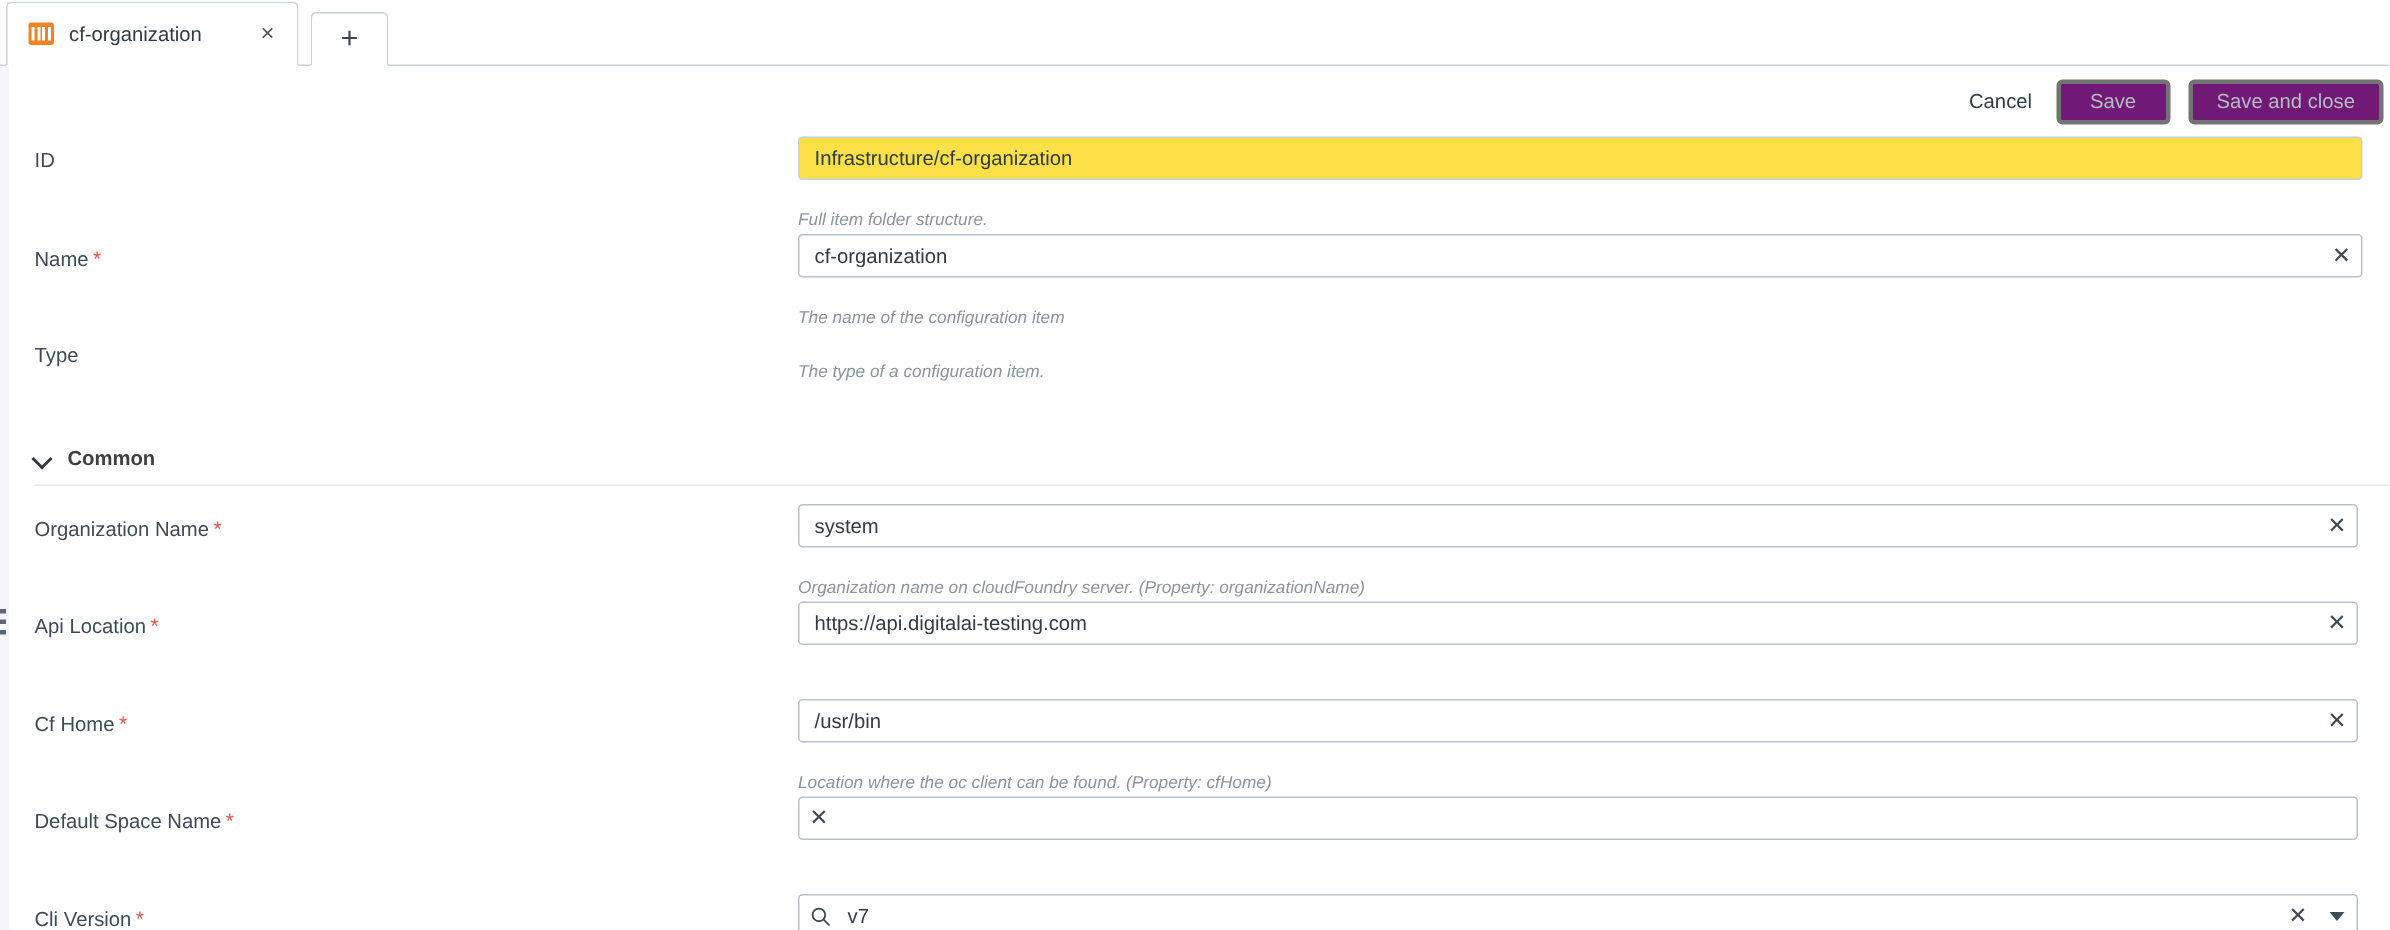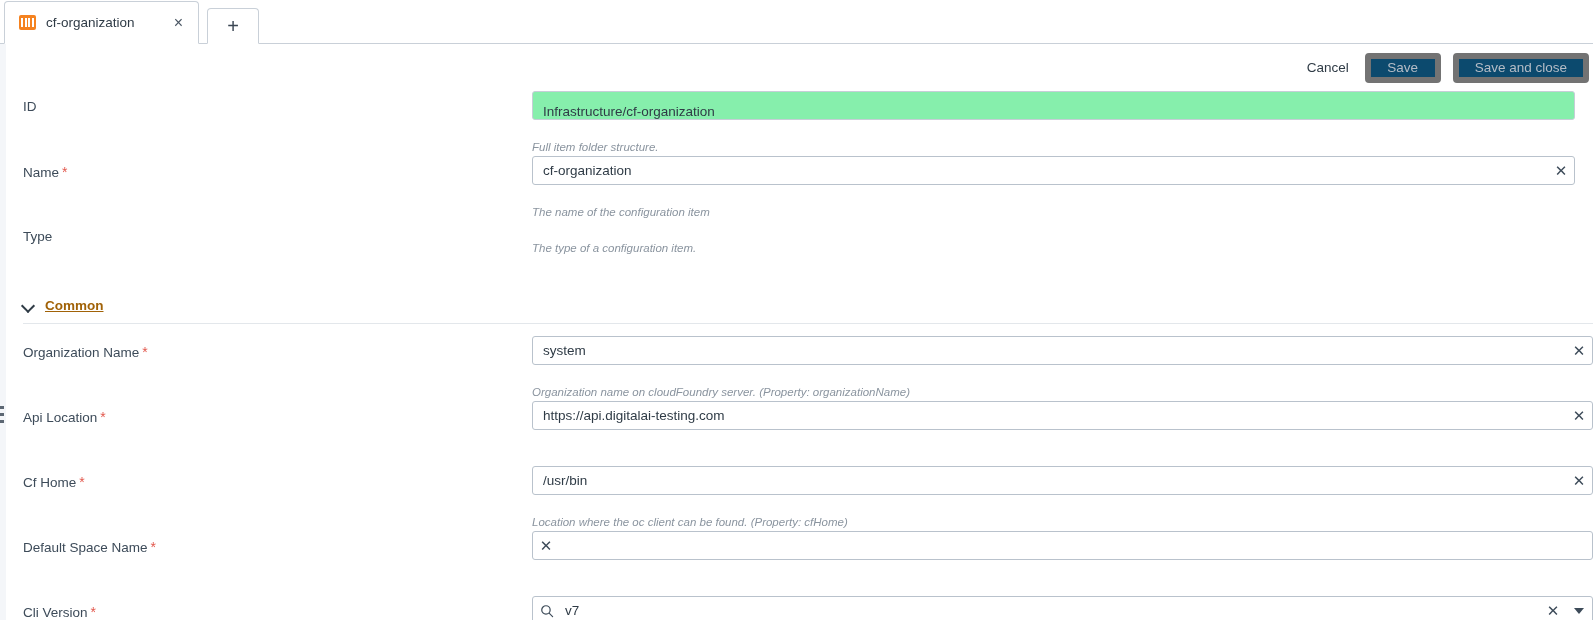--- a/index.html
+++ b/index.html
@@ -101,22 +101,22 @@
     color: #2f3b46;
     cursor: pointer;
     padding: 6px 4px;
     text-align: center;
   }
   .btn {
     min-width: 76px;
     height: 30px;
     padding: 0 16px;
     border-radius: 4px;
-    border: 6px solid #737373;
-    background: #0c4a6e;
+    border: 3px solid #737373;
+    background: #701a75;
     color: #b4bcc6;
     font-size: 13.5px;
     font-family: "Liberation Sans", sans-serif;
     display: flex;
     align-items: center;
     justify-content: center;
     cursor: default;
   }
 
   
@@ -136,36 +136,35 @@
     font-size: 13.5px;
     color: #3d4b59;
     padding-top: 8px;
     line-height: 1.2;
   }
   .req {
     color: #e2574c;
     margin-left: 3px;
     font-size: 14px;
   }
-  .ctrl { flex: 1 1 auto; }
+  .ctrl { flex: 1 1 auto; padding-right: 21px; }
   .ctrl.wide { padding-right: 18px; }
 
   .field {
     position: relative;
     height: 29px;
     border: 1px solid #b9c2cc;
     border-radius: 3px;
     background: #ffffff;
     display: flex;
     align-items: center;
   }
   .field.readonly {
-    background: #86efac;
+    background: #fde047;
     border-color: #c6ced7;
-    align-items: flex-end;
   }
   .field .val {
     flex: 1 1 auto;
     font-size: 13.5px;
     color: #2f3b46;
     padding: 0 10px;
     white-space: nowrap;
     overflow: hidden;
   }
   .field.has-search .val { padding-left: 4px; }
@@ -228,22 +227,21 @@
     position: absolute;
     left: 0; top: 1px;
     width: 8px; height: 8px;
     border-right: 2px solid #2f3b46;
     border-bottom: 2px solid #2f3b46;
     transform: rotate(45deg);
   }
   .section-title {
     font-size: 13.5px;
     font-weight: bold;
-    color: #a16207;
-    text-decoration: underline;
+    color: #404040;
   }
   .divider {
     height: 1px;
     background: #e3e7eb;
     margin-bottom: 12px;
   }
 
   
   .rail {
     position: absolute;

